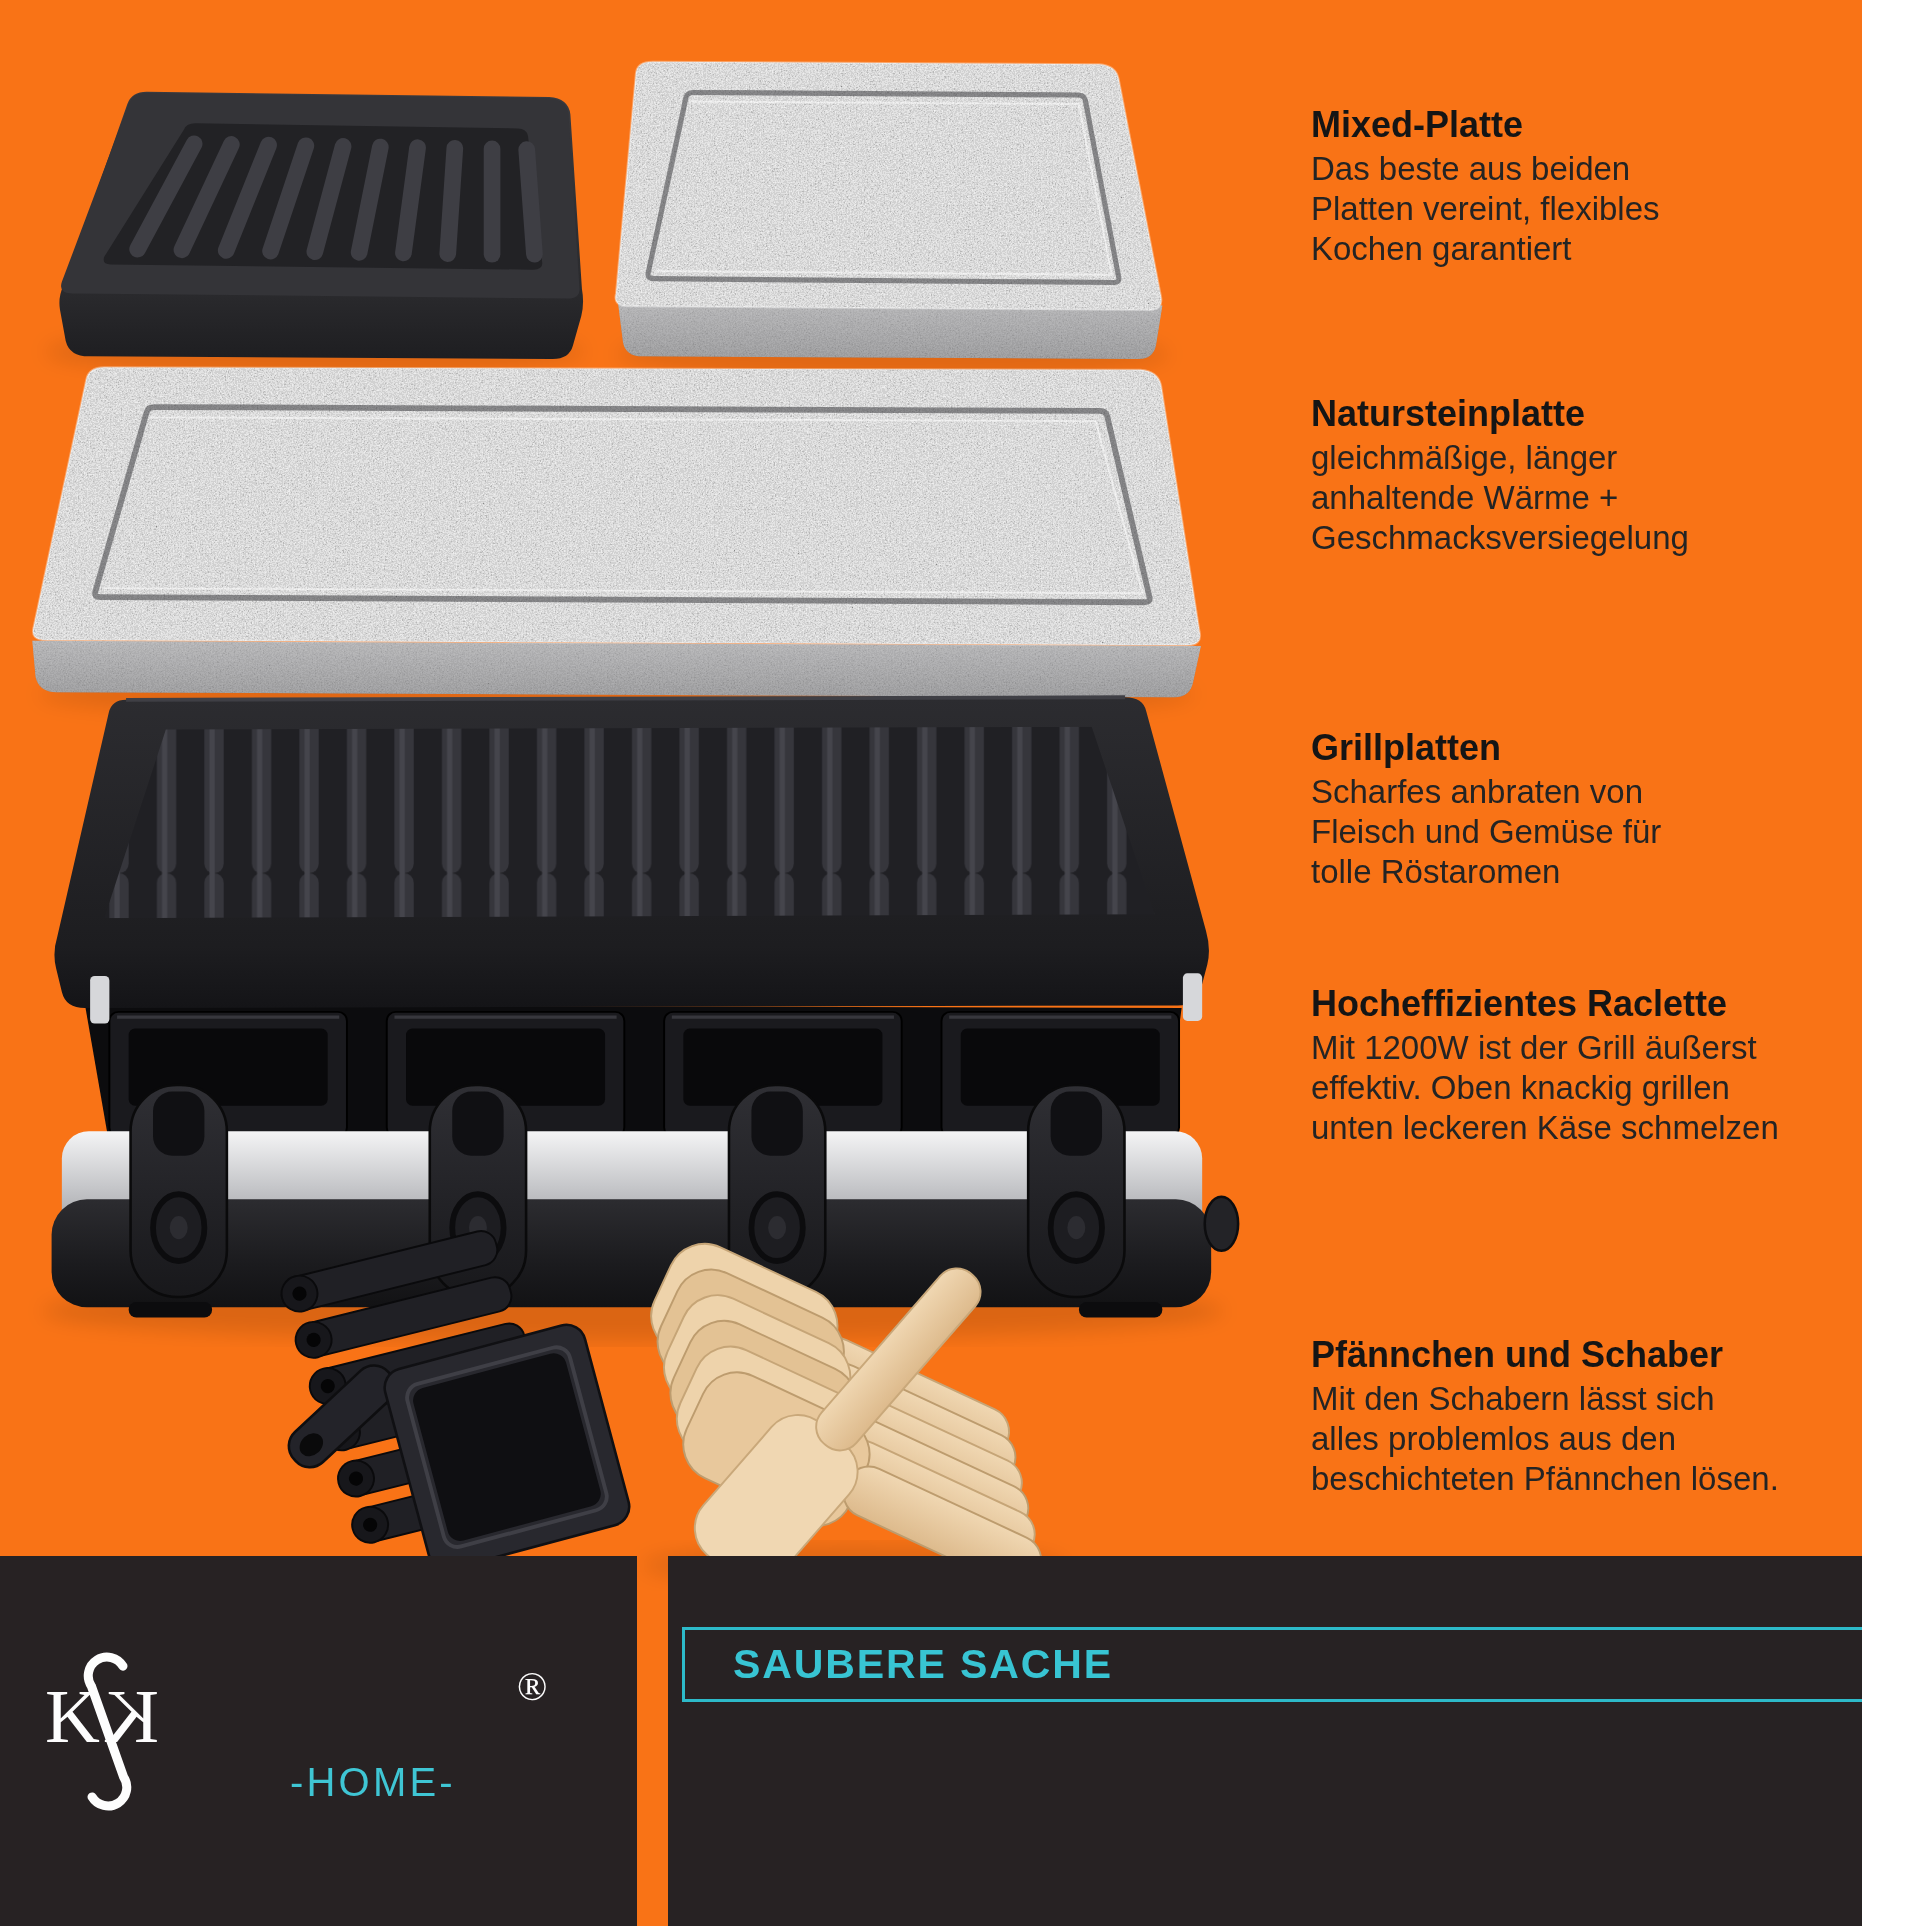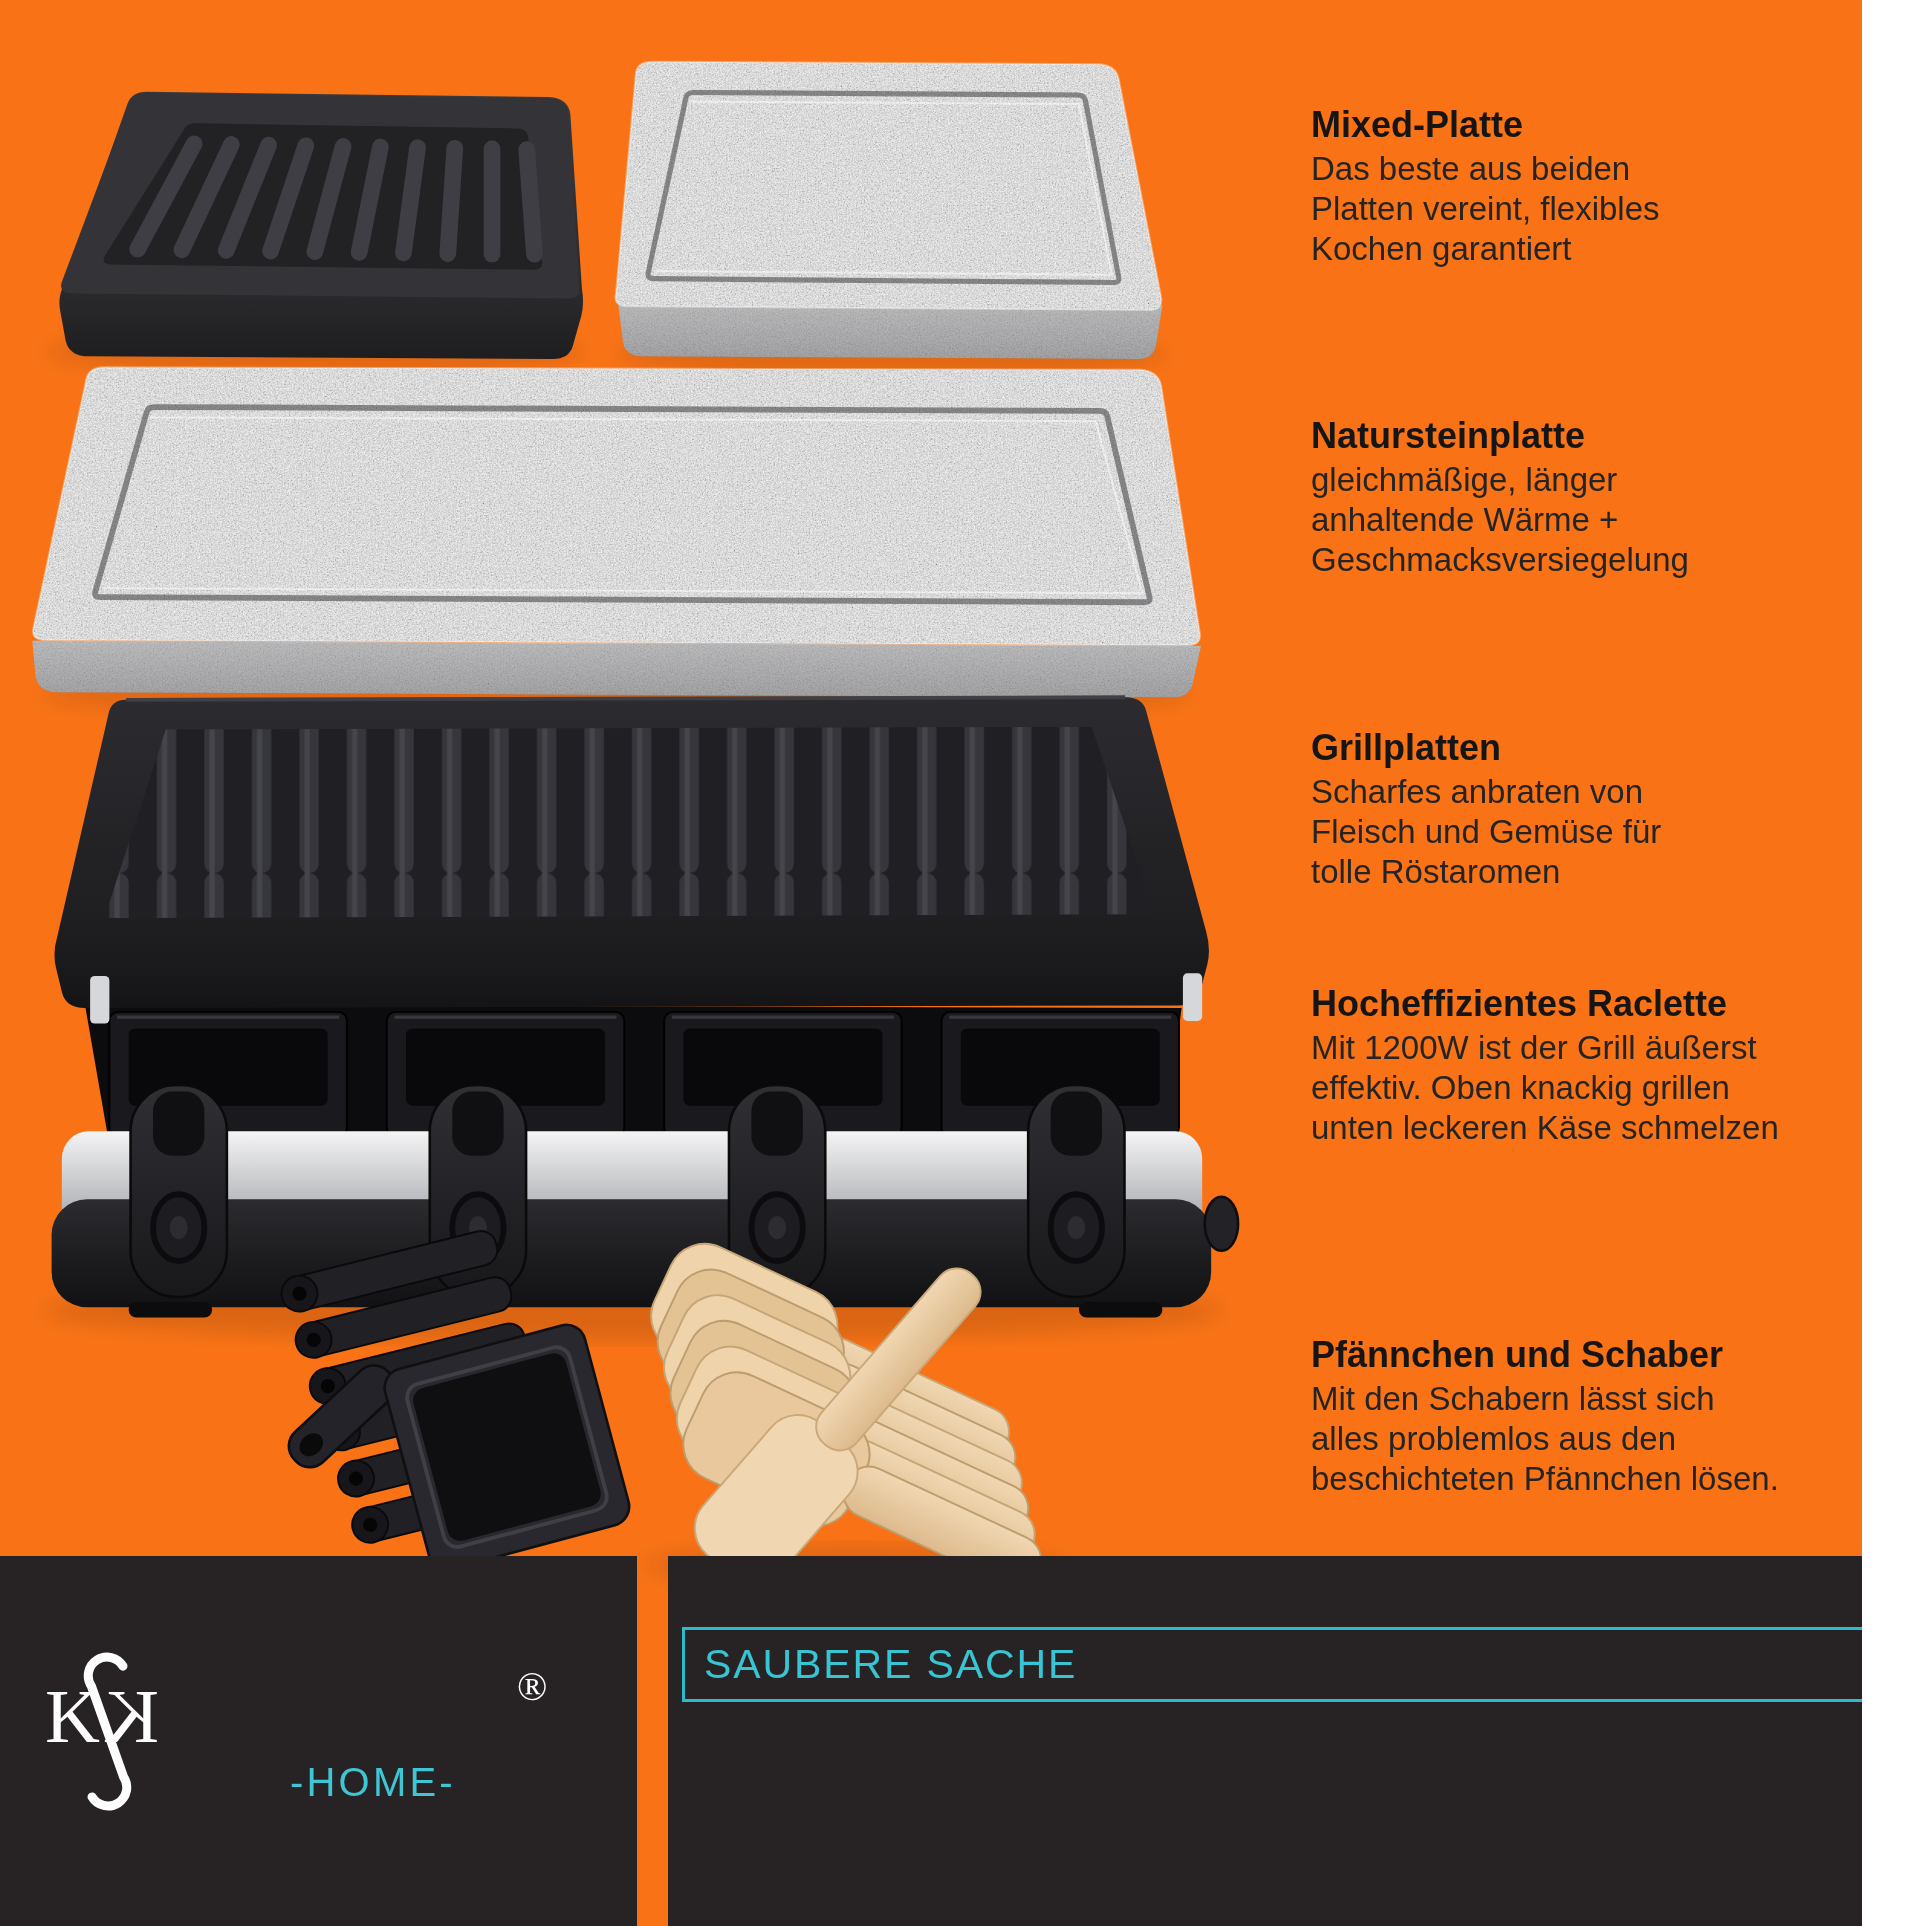--- a/index.html
+++ b/index.html
@@ -23,21 +23,21 @@
   .wordmark{position:absolute;left:164px;top:113px;font-family:"Liberation Serif",serif;
             font-size:85px;line-height:85px;letter-spacing:2.6px;color:#fdfdfd;}
   .registered{position:absolute;left:517px;top:107px;font-family:"Liberation Serif",serif;
               font-size:40px;color:#fdfdfd;}
   .home-label{position:absolute;left:290px;top:204px;font-size:40px;letter-spacing:3.2px;
               color:#3fc6d4;font-weight:400;}
   
   .clean-box{position:absolute;left:14px;top:71px;width:1219px;height:69px;
              border:3.2px solid #2dbac9;}
   .clean-heading{font-size:41px;line-height:69px;padding-left:19px;letter-spacing:1.9px;
-                 color:#38c4d3;font-weight:400;}
+                 color:#38c4d3;font-weight:700;margin-left:29px;}
   .clean-body{position:absolute;left:16px;top:171px;width:1226px;font-size:36px;
               line-height:51px;color:#fafafa;white-space:pre-line;font-weight:400;}
   
   .art{position:absolute;left:0;top:0;}
 </style>
 </head>
 <body>
 
 <div class="stage">
 
@@ -293,21 +293,21 @@
       </g>
     </g>
   </svg>
 
   <div class="feature" style="top:104px">
     <div class="f-title">Mixed-Platte</div>
     <div class="f-body">Das beste aus beiden
 Platten vereint, flexibles
 Kochen garantiert</div>
   </div>
-  <div class="feature" style="top:415px">
+  <div class="feature" style="top:393px">
     <div class="f-title">Natursteinplatte</div>
     <div class="f-body">gleichmäßige, länger
 anhaltende Wärme +
 Geschmacksversiegelung</div>
   </div>
   <div class="feature" style="top:727px">
     <div class="f-title">Grillplatten</div>
     <div class="f-body">Scharfes anbraten von
 Fleisch und Gemüse für
 tolle Röstaromen</div>

